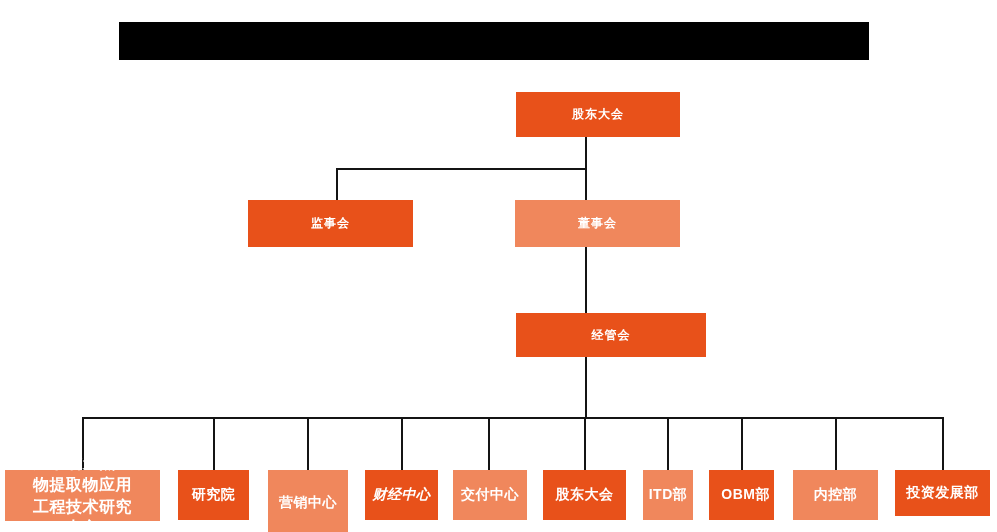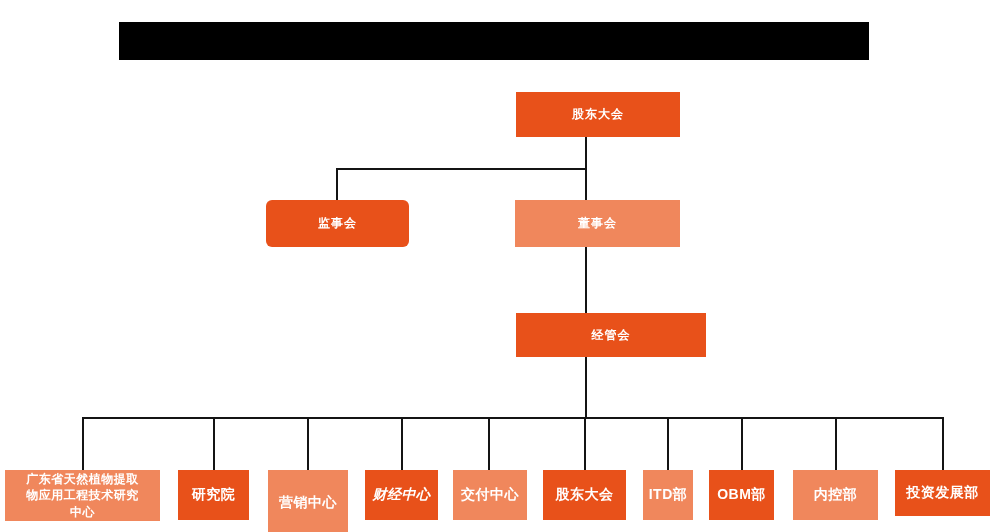--- a/index.html
+++ b/index.html
@@ -32,21 +32,21 @@
     font-weight: bold;
     text-align: center;
     box-sizing: border-box;
     padding: 2px 4px;
     letter-spacing: 1px;
   }
   .v-dark  { background: var(--primary, #e8511a); }
   .v-light { background: var(--secondary, #f0875c); }
   .lvl1, .lvl2, .lvl3 { font-size: 12px; margin-left: 12px; }
   .dept { font-size: 14px; letter-spacing: 0.5px; }
-  .dept-long { font-size: 12px; line-height: 1.35; letter-spacing: 0.5px; padding: 2px 21px; }
+  .dept-long { font-size: 16px; line-height: 1.35; letter-spacing: 0.5px; padding: 2px 21px; }
   .hline, .vline {
     position: absolute;
     background: var(--line, #141414);
   }
   .hline { height: 2px; }
   .vline { width: 2px; }
 </style>
 </head>
 <body>
 
@@ -68,21 +68,21 @@
   <div class="vline" style="left:584px; top:417px; height:53px;"></div>
   <div class="vline" style="left:667px; top:417px; height:53px;"></div>
   <div class="vline" style="left:741px; top:417px; height:53px;"></div>
   <div class="vline" style="left:835px; top:417px; height:53px;"></div>
   <div class="vline" style="left:942px; top:417px; height:53px;"></div>
 
   <div class="node lvl1 v-dark" style="left:504px; top:92px; width:164px; height:45px;">
     <span>股东大会</span>
   </div>
 
-  <div class="node lvl2 v-dark" style="left:254px; top:200px; width:143px; height:47px;border-radius:6px;">
+  <div class="node lvl2 v-dark" style="left:236px; top:200px; width:165px; height:47px;">
     <span>监事会</span>
   </div>
   <div class="node lvl2 v-light" style="left:503px; top:200px; width:165px; height:47px;">
     <span>董事会</span>
   </div>
 
   <div class="node lvl3 v-dark" style="left:504px; top:313px; width:190px; height:44px;">
     <span>经管会</span>
   </div>
 
@@ -100,21 +100,21 @@
   </div>
   <div class="node dept v-light" style="left:453px; top:470px; width:74px; height:50px;">
     <span>交付中心</span>
   </div>
   <div class="node dept v-dark" style="left:543px; top:470px; width:83px; height:50px;">
     <span>股东大会</span>
   </div>
   <div class="node dept v-light" style="left:643px; top:470px; width:50px; height:50px;">
     <span>ITD部</span>
   </div>
-  <div class="node dept v-dark" style="left:709px; top:470px; width:65px; height:50px;">
+  <div class="node dept v-dark" style="left:709px; top:470px; width:65px; height:50px;justify-content:flex-end;">
     <span>OBM部</span>
   </div>
   <div class="node dept v-light" style="left:793px; top:470px; width:85px; height:50px;">
     <span>内控部</span>
   </div>
   <div class="node dept v-dark" style="left:895px; top:470px; width:95px; height:46px;">
     <span>投资发展部</span>
   </div>
 
 </div>

